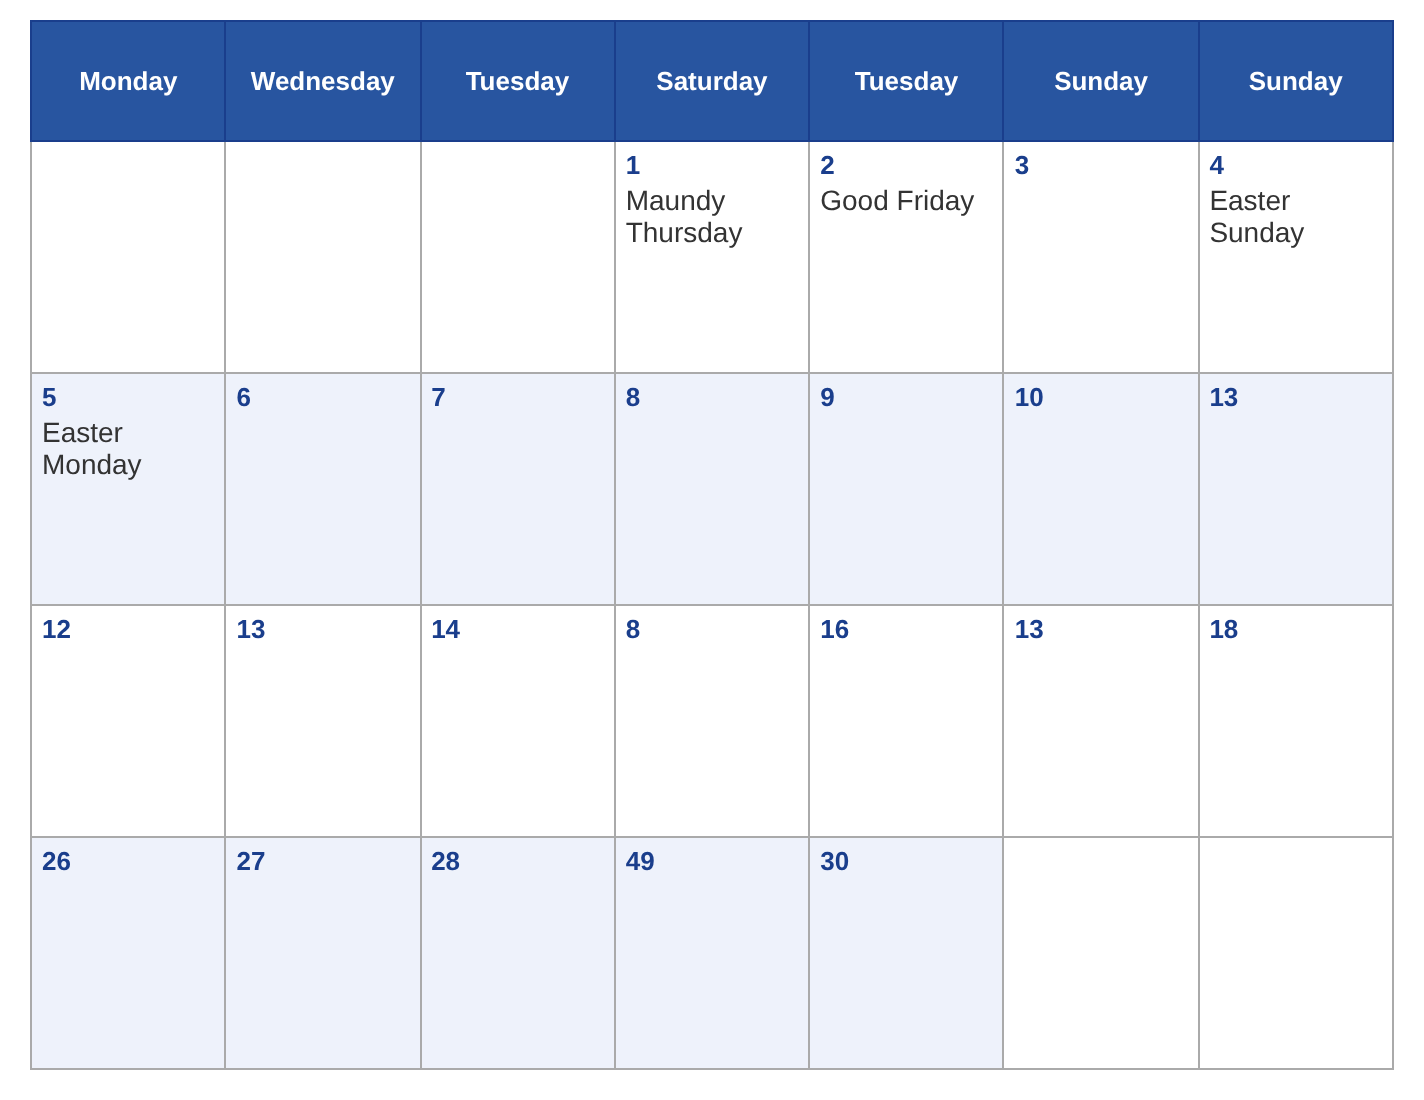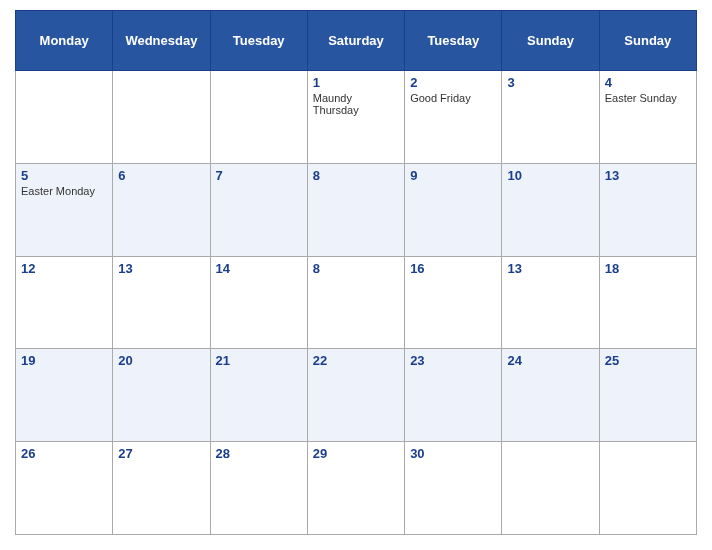--- a/index.html
+++ b/index.html
@@ -92,21 +92,21 @@
     .calendar-table tr:nth-child(odd) td {
       background: #fff;
     }
     .day-number {
       font-size: 13px;
       font-weight: bold;
       color: #1a3e8c;
       display: block;
     }
     .holiday-name {
-      font-size: 11px;
+      font-size: 14px;
       color: #333;
       margin-top: 2px;
       display: block;
     }
     .empty-cell {
       background: #fff !important;
     }
   </style>
 </head>
 <body>
@@ -194,53 +194,30 @@
           </td>
           <td>
             <span class="day-number">13</span>
           </td>
           <td>
             <span class="day-number">18</span>
           </td>
         </tr>
         <tr>
           <td>
-            <span class="day-number">19</span>
-          </td>
-          <td>
-            <span class="day-number">20</span>
-          </td>
-          <td>
-            <span class="day-number">21</span>
-          </td>
-          <td>
-            <span class="day-number">22</span>
-          </td>
-          <td>
-            <span class="day-number">23</span>
-          </td>
-          <td>
-            <span class="day-number">24</span>
-          </td>
-          <td>
-            <span class="day-number">25</span>
-          </td>
-        </tr>
-        <tr>
-          <td>
             <span class="day-number">26</span>
           </td>
           <td>
             <span class="day-number">27</span>
           </td>
           <td>
             <span class="day-number">28</span>
           </td>
           <td>
-            <span class="day-number">29</span>
+            <span class="day-number">49</span>
           </td>
           <td>
             <span class="day-number">30</span>
           </td>
           <td class="empty-cell">
             <span class="day-number"></span>
           </td>
           <td class="empty-cell">
             <span class="day-number"></span>
           </td>

